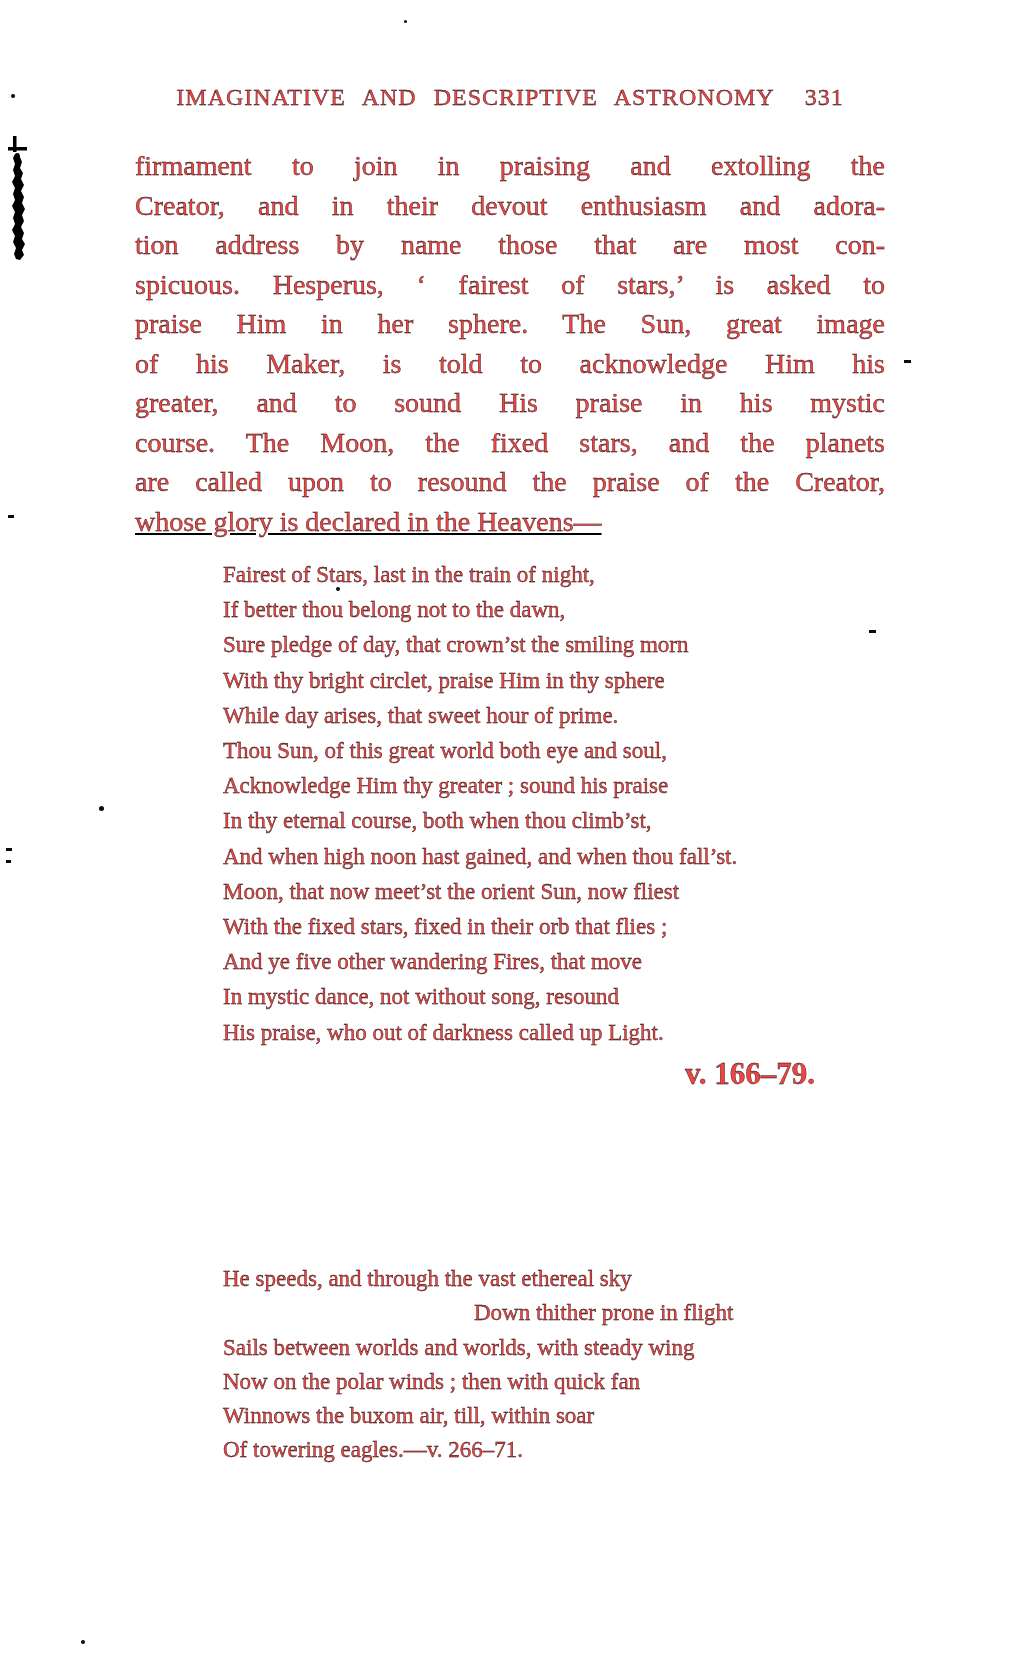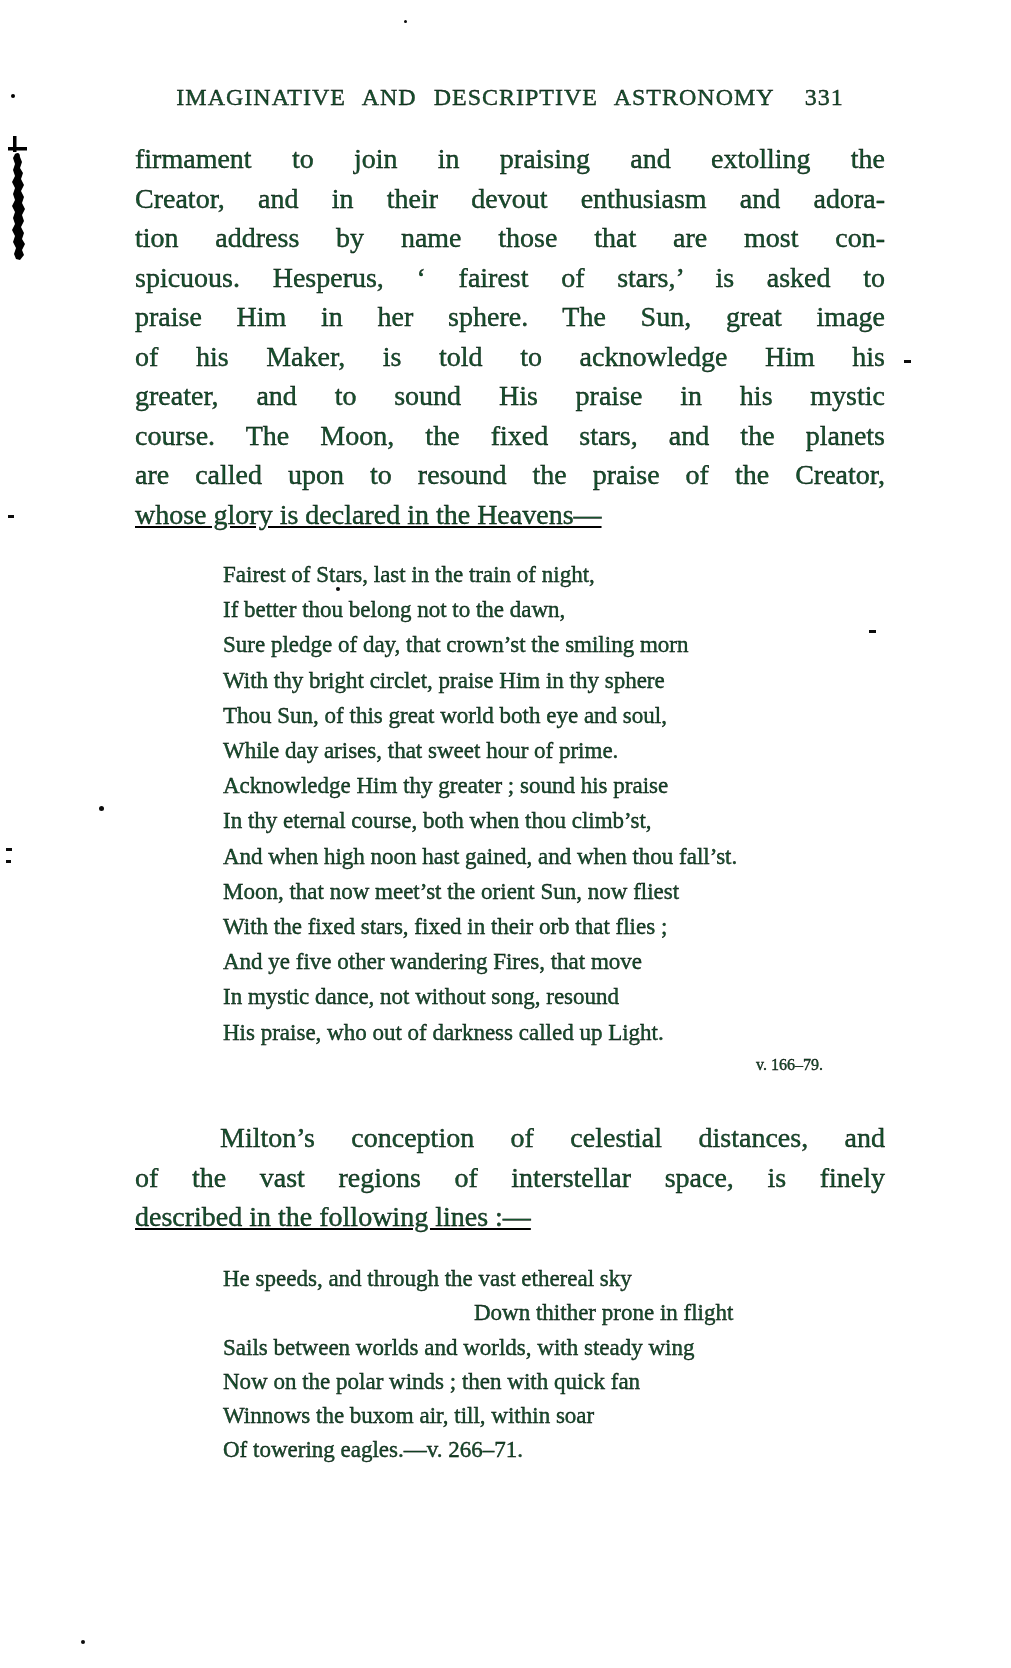--- a/index.html
+++ b/index.html
@@ -1,21 +1,21 @@
 <!DOCTYPE html>
 <html><head>
 <meta charset="utf-8">
 <style>
   html, body { margin: 0; padding: 0; background: #ffffff; }
   .page {
     position: relative;
     width: 1011px;
     height: 1668px;
     background: #ffffff;
-    color: #14532d;
+    color: #ef4444;
     font-family: "Liberation Serif", "DejaVu Serif", serif;
     overflow: hidden;
     -webkit-text-stroke: 0.35px #000;
   }
   .header {
     position: absolute;
     top: 84px;
     left: 135px;
     width: 750px;
     display: flex;
@@ -27,21 +27,21 @@
     word-spacing: 10px;
     white-space: nowrap;
   }
   .para {
     position: absolute;
     left: 135px;
     width: 750px;
     font-size: 28px;
     line-height: 39.5px;
   }
-  .para1 { top: 139px; }
+  .para1 { top: 146px; }
   .para2 { top: 1118px; }
   .bline {
     text-align: justify;
     text-align-last: justify;
     white-space: nowrap;
   }
   .bline.last { text-align-last: left; text-decoration: underline; }
   .bline.indent { text-indent: 85px; }
   .poem {
     position: absolute;
@@ -51,24 +51,25 @@
     line-height: 35.2px;
     white-space: nowrap;
   }
   .poem1 { top: 557px; }
   .poem2 { top: 1262px; line-height: 34.3px; }
   .vline { text-align: left; }
   .vline.deep-indent { padding-left: 251px; }
   .cite1 {
     position: absolute;
     top: 1056px;
-    left: 133px;
+    left: 125px;
     width: 690px;
     text-align: right;
-    font-size: 16px;
+    font-size: 31px;
+    font-weight: bold;
   }
   
   .ink-smudge { position: absolute; left: 6px; top: 92px; }
   .speck { position: absolute; background: #0c0c0c; }
   .speck.dot { border-radius: 50%; }
   .sp1 { left: 404px; top: 20px;  width: 3px; height: 3px; }
   .sp2 { left: 904px; top: 360px; width: 7px; height: 3px; }
   .sp3 { left: 869px; top: 630px; width: 7px; height: 3px; }
   .sp4 { left: 8px;   top: 515px; width: 6px; height: 3px; }
   .sp5 { left: 99px;  top: 806px; width: 5px; height: 5px; }
@@ -98,39 +99,34 @@
     <div class="bline">course.  The Moon, the fixed stars, and the planets</div>
     <div class="bline">are called upon to resound the praise of the Creator,</div>
     <div class="bline last">whose glory is declared in the Heavens—</div>
   </div>
 
   <div class="poem poem1">
     <div class="vline">Fairest of Stars, last in the train of night,</div>
     <div class="vline">If better thou belong not to the dawn,</div>
     <div class="vline">Sure pledge of day, that crown’st the smiling morn</div>
     <div class="vline">With thy bright circlet, praise Him in thy sphere</div>
+    <div class="vline">While day arises, that sweet hour of prime.</div>
     <div class="vline">Thou Sun, of this great world both eye and soul,</div>
-    <div class="vline">While day arises, that sweet hour of prime.</div>
     <div class="vline">Acknowledge Him thy greater ; sound his praise</div>
     <div class="vline">In thy eternal course, both when thou climb’st,</div>
     <div class="vline">And when high noon hast gained, and when thou fall’st.</div>
     <div class="vline">Moon, that now meet’st the orient Sun, now fliest</div>
     <div class="vline">With the fixed stars, fixed in their orb that flies ;</div>
     <div class="vline">And ye five other wandering Fires, that move</div>
     <div class="vline">In mystic dance, not without song, resound</div>
     <div class="vline">His praise, who out of darkness called up Light.</div>
   </div>
 
   <div class="cite1">v. 166–79.</div>
 
-  <div class="para para2">
-    <div class="bline indent">Milton’s conception of celestial distances, and</div>
-    <div class="bline">of the vast regions of interstellar space, is finely</div>
-    <div class="bline last">described in the following lines :—</div>
-  </div>
 
   <div class="poem poem2">
     <div class="vline">He speeds, and through the vast ethereal sky</div>
     <div class="vline deep-indent">Down thither prone in flight</div>
     <div class="vline">Sails between worlds and worlds, with steady wing</div>
     <div class="vline">Now on the polar winds ; then with quick fan</div>
     <div class="vline">Winnows the buxom air, till, within soar</div>
     <div class="vline">Of towering eagles.—v. 266–71.</div>
   </div>
 

